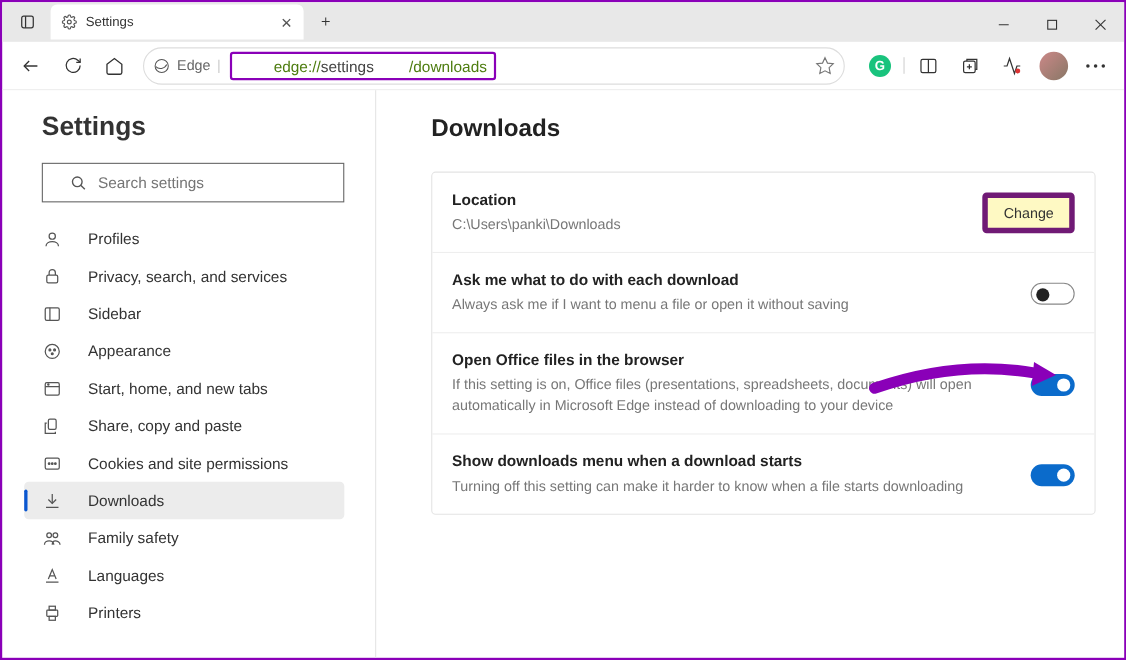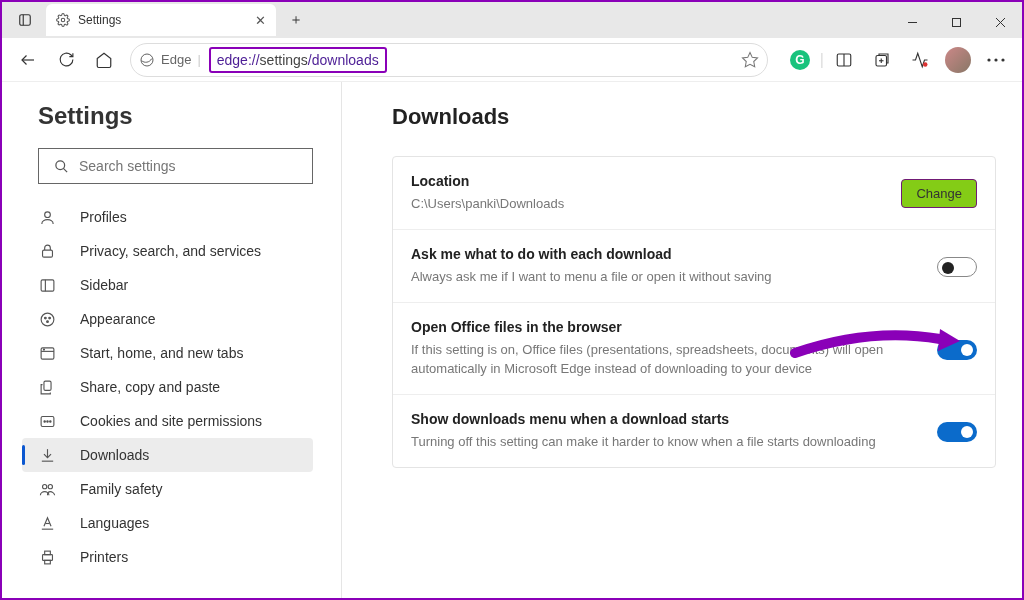--- a/index.html
+++ b/index.html
@@ -12,43 +12,43 @@
 .tab-close { color: #555; font-size: 13px; }
 .new-tab { width: 28px; height: 28px; display: flex; align-items: center; justify-content: center; margin-left: 6px; color: #333; font-size: 14px; }
 .win-controls { margin-left: auto; display: flex; }
 .win-btn { width: 44px; height: 32px; display: flex; align-items: center; justify-content: center; color: #333; }
 .toolbar { height: 44px; display: flex; align-items: center; padding: 0 8px; gap: 2px; border-bottom: 1px solid #eee; }
 .tool-btn { width: 36px; height: 36px; display: flex; align-items: center; justify-content: center; color: #333; border-radius: 4px; }
 .addr-wrap { flex: 1; display: flex; align-items: center; height: 34px; margin: 0 6px; border: 1px solid #ddd; border-radius: 17px; padding: 0 8px; gap: 8px; }
 .addr-edge { display: flex; align-items: center; gap: 6px; color: #666; font-size: 13px; }
 .addr-box { border: 2px solid #8a00b8; border-radius: 3px; padding: 2px 6px; height: 26px; display: flex; align-items: center; }
 .addr-text { font-size: 14px; color: #444; }
-.addr-text .seg-dim { color: #4c1d95; }
+.addr-text .seg-dim { color: #4d7c0f; margin-left: 32px; }
 .addr-right { margin-left: auto; display: flex; align-items: center; gap: 4px; }
 .toolbar-icons { display: flex; align-items: center; gap: 2px; margin-left: 6px; }
 .avatar { width: 26px; height: 26px; border-radius: 50%; background: linear-gradient(135deg,#c88,#876); }
 .content { display: flex; height: calc(600px - 36px - 44px - 4px); }
 .sidebar { width: 340px; border-right: 1px solid #e5e5e5; padding: 20px 28px 0 36px; }
 .sidebar h1 { font-size: 24px; font-weight: 600; color: #333; margin-bottom: 18px; }
-.search-box { display: flex; align-items: center; border: 1px solid #666; height: 36px; padding: 0 15px; gap: 10px; margin-bottom: 16px; }
+.search-box { display: flex; align-items: center; border: 1px solid #666; height: 36px; padding: 0 25px; gap: 10px; margin-bottom: 16px; }
 .search-box input { border: none; outline: none; font-size: 14px; flex: 1; color: #333; background: transparent; }
 .nav-list { list-style: none; margin-left: -16px; }
 .nav-item { display: flex; align-items: center; gap: 24px; height: 34px; padding: 0 12px 0 16px; font-size: 14px; color: #333; border-radius: 4px; cursor: pointer; position: relative; }
 .nav-item.active { background: #ececec; }
 .nav-item.active::before { content: ""; position: absolute; left: 0; top: 7px; bottom: 7px; width: 3px; background: #0b57d0; border-radius: 2px; }
 .nav-icon { width: 18px; height: 18px; display: flex; align-items: center; justify-content: center; color: #555; }
 .main { flex: 1; padding: 22px 26px 0 50px; overflow: auto; }
 .main h2 { font-size: 22px; font-weight: 600; color: #222; margin-bottom: 26px; }
 .card { border: 1px solid #e4e4e4; border-radius: 4px; }
 .row { padding: 16px 18px; display: flex; align-items: center; gap: 16px; }
 .row + .row { border-top: 1px solid #eee; }
 .row-text { flex: 1; }
 .row-title { font-size: 14px; font-weight: 600; color: #222; margin-bottom: 6px; }
 .row-sub { font-size: 13px; color: #777; line-height: 1.4; }
-.btn { border: 1px solid #701a75; background: #84cc16; padding: 6px 14px; border-radius: 4px; font-size: 13px; color: #333; cursor: pointer; }
+.btn { border: 5px solid #701a75; background: #fef9c3; padding: 6px 14px; border-radius: 4px; font-size: 13px; color: #333; cursor: pointer; }
 .toggle { width: 40px; height: 20px; border-radius: 10px; position: relative; flex-shrink: 0; margin-top: 2px; }
 .toggle::after { content: ""; position: absolute; width: 12px; height: 12px; border-radius: 50%; top: 4px; }
 .toggle.off { background: #fff; border: 1px solid #888; }
 .toggle.off::after { left: 4px; background: #222; }
 .toggle.on { background: #0b6bcb; }
 .toggle.on::after { right: 4px; background: #fff; }
 .green-circle { width: 20px; height: 20px; border-radius: 50%; background: #19c37d; display: flex; align-items: center; justify-content: center; color: #fff; font-size: 12px; font-weight: bold; }
 .arrow-annotation { position: absolute; left: 790px; top: 325px; pointer-events: none; }
 svg { display: block; }
 </style>

